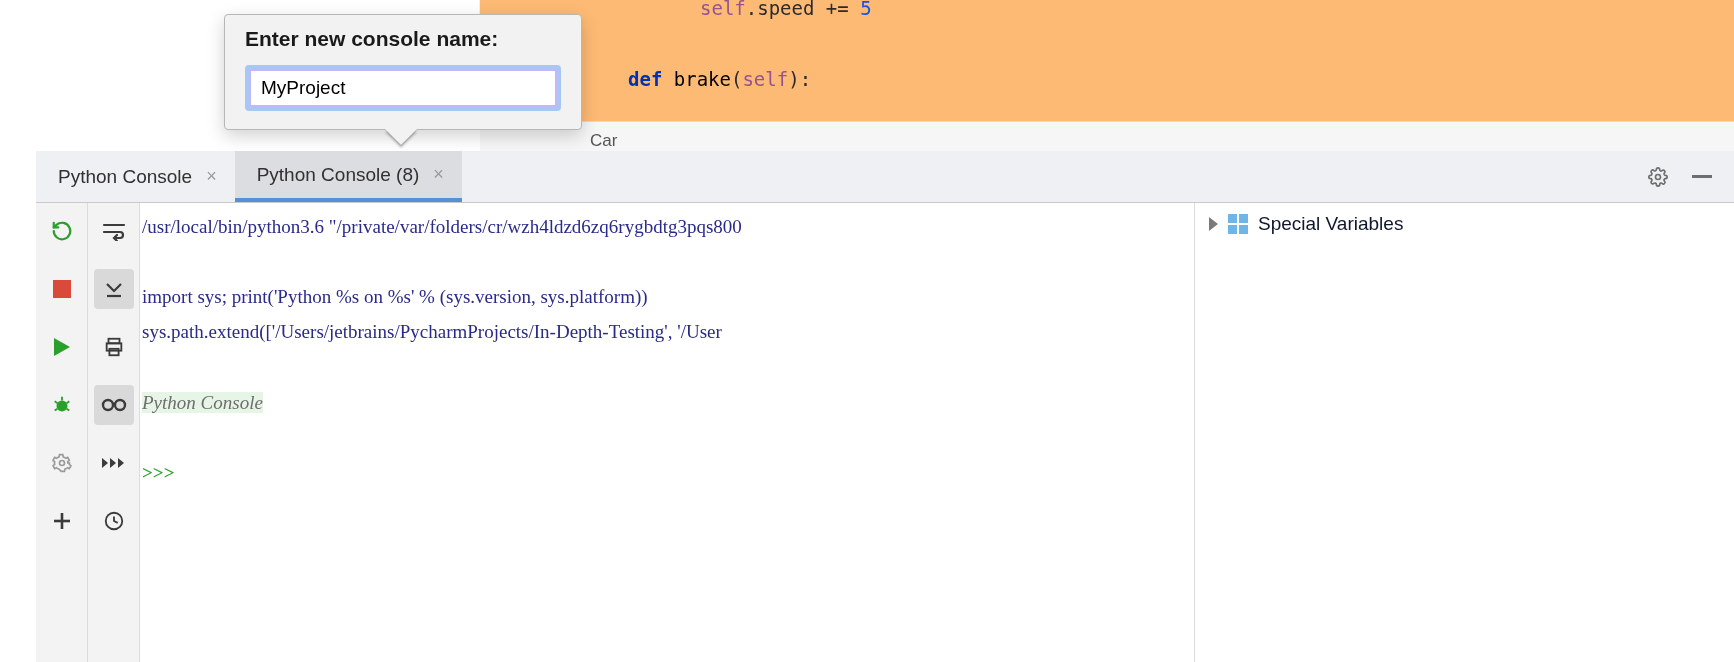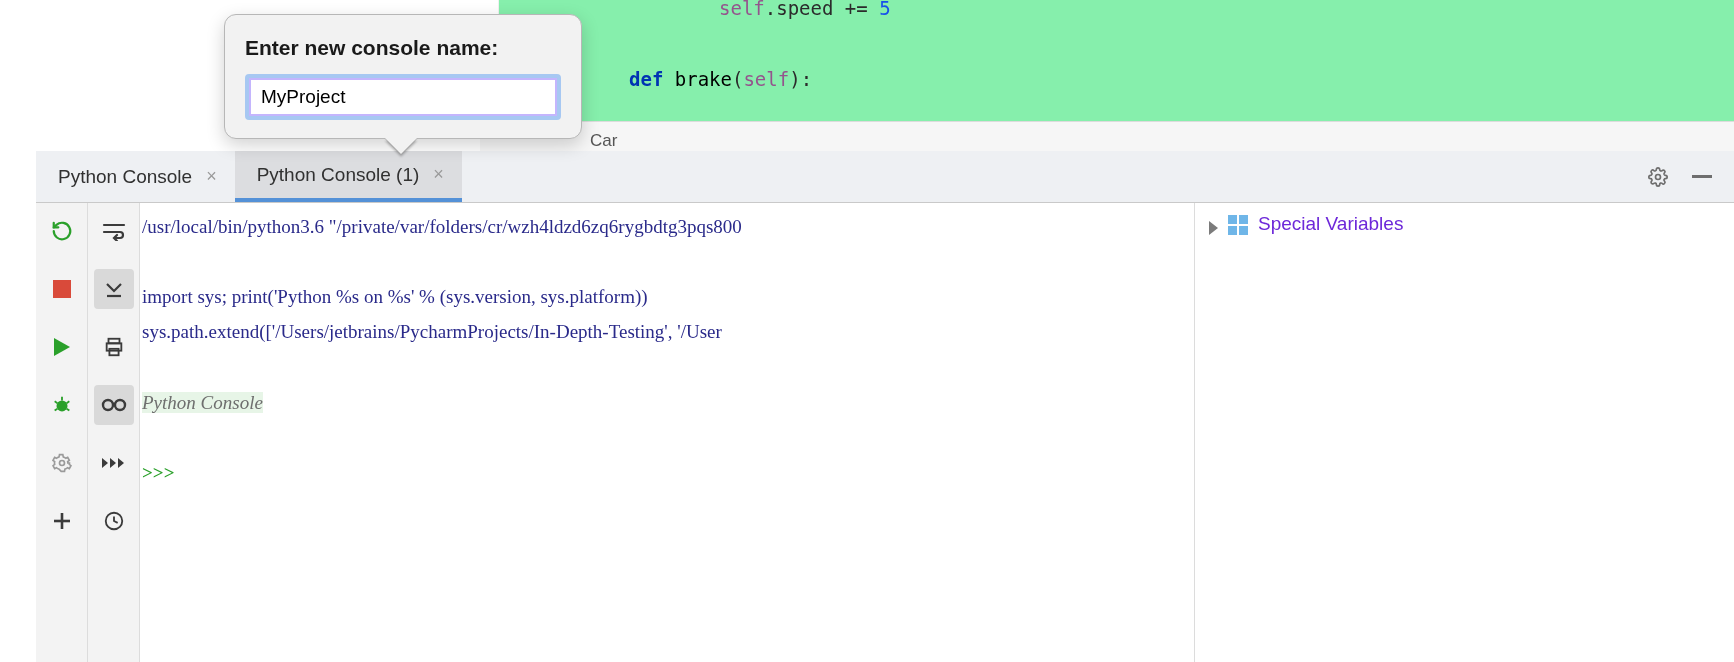--- a/index.html
+++ b/index.html
@@ -13,32 +13,31 @@
     overflow: hidden;
   }
   .mono {
     font-family: Menlo, Consolas, "DejaVu Sans Mono", monospace;
     font-size: 19px;
   }
   
   .editor-area {
     position: relative;
     height: 121px;
-    background: #86efac;
-    margin-left: 19px;
+    background: #fdba74;
   }
   .gutter {
     position: absolute; left: 0; top: 0; bottom: 0;
     width: 480px;
     background: #ffffff;
     border-right: 1px solid #f0f0f0;
   }
   .editor-text { position: absolute; }
   .line1 { left: 700px; top: -3px; }
-  .line2 { left: 610px; top: 68px; }
+  .line2 { left: 628px; top: 68px; }
   .kw { color: #0033b3; font-weight: 700; }
   .self { color: #94558d; }
   .num { color: #1750eb; }
   .fn { color: #000000; }
 
   
   .breadcrumb-bar {
     position: absolute; left: 480px; right: 0; top: 121px;
     height: 40px;
     background: #f6f6f6;
@@ -50,23 +49,23 @@
     color: #555;
   }
 
   
   .rename-popup {
     position: absolute;
     left: 224px; top: 14px;
     width: 358px;
     background: #f2f2f2;
     border: 1px solid #b7b7b7;
-    border-radius: 12px;
+    border-radius: 4px;
     box-shadow: 0 6px 18px rgba(0,0,0,0.18);
-    padding: 21px 20px 18px 20px;
+    padding: 12px 20px 18px 20px;
     z-index: 50;
   }
   .rename-popup .label {
     font-weight: 700;
     font-size: 21px;
     margin-bottom: 14px;
     color: #1a1a1a;
   }
   .rename-popup .field-wrap {
     border: 4px solid #a7c8f2;
@@ -180,24 +179,24 @@
   }
   .output .prompt { color: #2aa02a; font-weight: 700; }
 
   .vars-panel {
     width: 540px;
     border-left: 1px solid #dcdcdc;
     background: #ffffff;
     padding: 10px 14px;
   }
   .vars-row {
-    display: flex; align-items: flex-end;
+    display: flex; align-items: center;
     gap: 10px;
     font-size: 19px;
-    color: #6d28d9;
+    color: #0f172a;
   }
   .tri {
     width: 0; height: 0;
     border-top: 7px solid transparent;
     border-bottom: 7px solid transparent;
     border-left: 9px solid #7b7b7b;
   }
   .grid-icon {
     width: 20px; height: 20px;
     display: grid;
@@ -236,21 +235,21 @@
 </div>
 
 <div class="console-window">
 
   <div class="tab-bar">
     <div class="tab">
       <span>Python Console</span>
       <span class="close">×</span>
     </div>
     <div class="tab active">
-      <span>Python Console (1)</span>
+      <span>Python Console (8)</span>
       <span class="close">×</span>
     </div>
     <div class="tab-tools">
       <div class="icon-btn">
         <svg width="20" height="20" viewBox="0 0 24 24" fill="none" stroke="#6e6e6e" stroke-width="2">
             <circle cx="12" cy="12" r="3"></circle>
             <path d="M19.4 15a1.7 1.7 0 0 0 .34 1.87l.06.06a2 2 0 1 1-2.83 2.83l-.06-.06a1.7 1.7 0 0 0-1.87-.34 1.7 1.7 0 0 0-1 1.56V21a2 2 0 1 1-4 0v-.09a1.7 1.7 0 0 0-1-1.56 1.7 1.7 0 0 0-1.87.34l-.06.06a2 2 0 1 1-2.83-2.83l.06-.06a1.7 1.7 0 0 0 .34-1.87 1.7 1.7 0 0 0-1.56-1H3a2 2 0 1 1 0-4h.09a1.7 1.7 0 0 0 1.56-1 1.7 1.7 0 0 0-.34-1.87l-.06-.06a2 2 0 1 1 2.83-2.83l.06.06a1.7 1.7 0 0 0 1.87.34H9a1.7 1.7 0 0 0 1-1.56V3a2 2 0 1 1 4 0v.09a1.7 1.7 0 0 0 1 1.56 1.7 1.7 0 0 0 1.87-.34l.06-.06a2 2 0 1 1 2.83 2.83l-.06.06a1.7 1.7 0 0 0-.34 1.87V9a1.7 1.7 0 0 0 1.56 1H21a2 2 0 1 1 0 4h-.09a1.7 1.7 0 0 0-1.56 1z"></path>
           </svg>
       </div>
       <div class="icon-btn">

